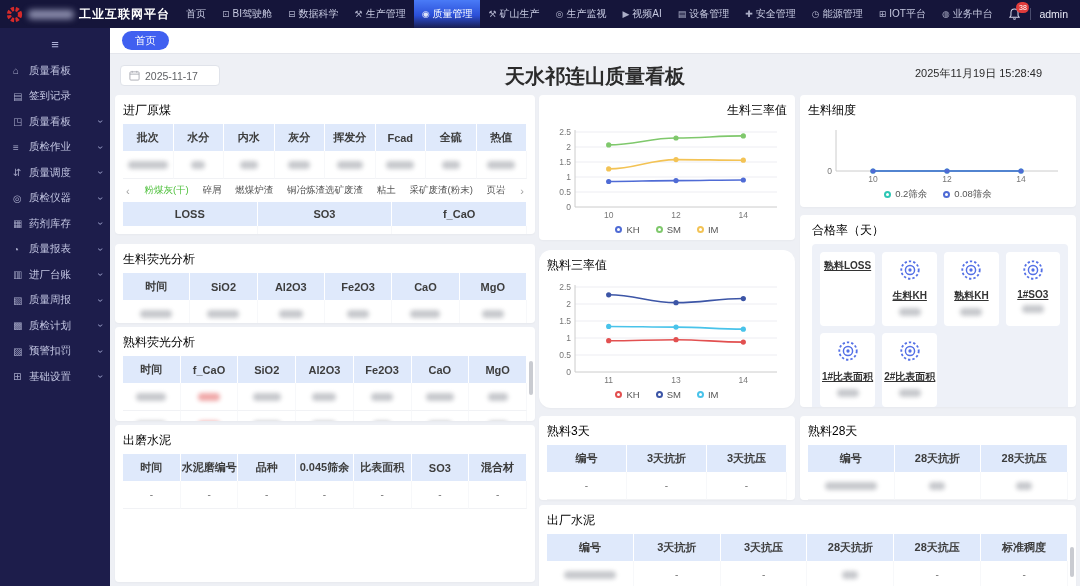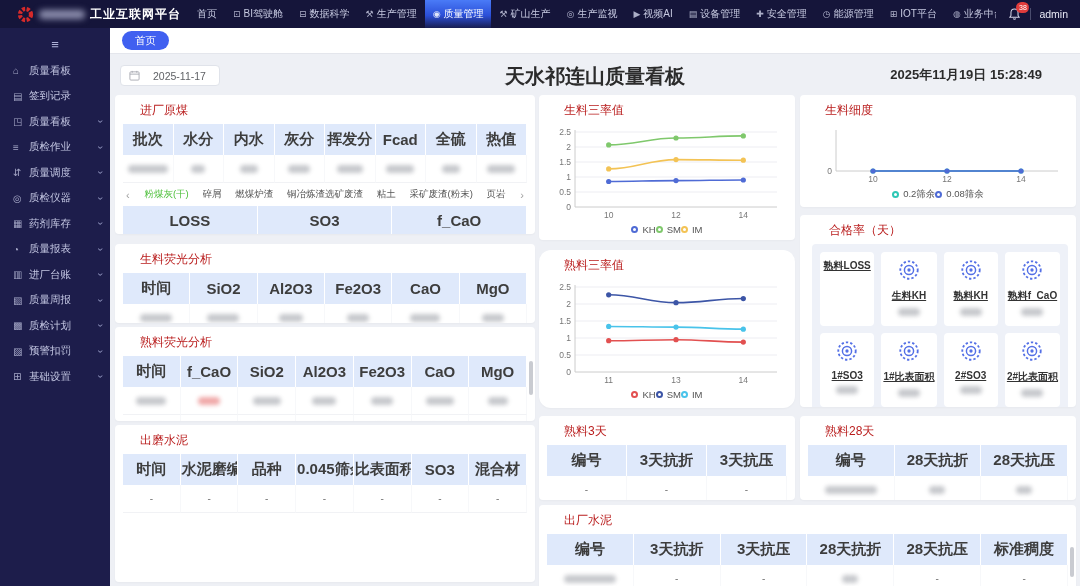--- a/index.html
+++ b/index.html
@@ -1,20 +1,20 @@
 <!DOCTYPE html>
 <html><head>
 <meta charset="utf-8">
 <style>
   * { margin:0; padding:0; box-sizing:border-box; }
   html,body { width:1080px; height:586px; overflow:hidden; font-family:"Liberation Sans","DejaVu Sans",sans-serif; background:#eef0f5; }
 
   
   .navbar { position:absolute; left:0; top:0; width:1080px; height:28px; background:#15153a;
-            display:flex; align-items:center; z-index:30;padding-left:11px; }
+            display:flex; align-items:center; z-index:30; }
   .brand { display:flex; align-items:center; gap:5px; padding:0 8px 0 6px; flex:0 0 auto; }
   .logo { width:17px; height:17px; }
   .brand-blur { width:46px; height:9px; border-radius:4px; background:#8d8fae; filter:blur(3px); }
   .brand-title { color:#fff; font-size:12px; font-weight:bold; letter-spacing:1px; white-space:nowrap; }
   .nav-items { display:flex; align-items:center; height:100%; flex:1 1 auto; overflow:hidden; }
   .nav-item { display:flex; align-items:center; gap:3px; height:100%; padding:0 8px; color:#c6c9e0;
               font-size:10px; white-space:nowrap; cursor:pointer; }
   .nav-item .nicon { font-size:9px; opacity:.85; }
   .nav-item.active { color:#fff; background:linear-gradient(180deg,#4a7bf7 0%,#2b4fd8 55%,rgba(43,79,216,.15) 100%); }
   .nav-right { display:flex; align-items:center; gap:8px; padding:0 12px; flex:0 0 auto; color:#d6d8ea; }
@@ -34,46 +34,46 @@
   .side-item .slabel { flex:1; white-space:nowrap; overflow:hidden; }
   .side-item .chev { font-size:10px; color:#8f93bd; transform:rotate(90deg); }
 
   
   .content { position:absolute; left:110px; top:28px; width:970px; height:558px; }
   .tabstrip { height:26px; background:#fff; border-bottom:1px solid #e4e6ec; display:flex; align-items:center; padding-left:12px; }
   .tab-pill { background:#4060f0; color:#fff; font-size:10.5px; padding:2.5px 13px; border-radius:11px; cursor:pointer; }
   .dash { position:relative; width:970px; height:532px; background:#eef0f5; overflow:hidden; }
 
   .date-input { position:absolute; left:10px; top:11px; width:100px; height:21px; background:#fff;
-                border:1px solid #e0e3ea; border-radius:4px; display:flex; align-items:center; gap:13px;
+                border:1px solid #e0e3ea; border-radius:4px; display:flex; align-items:center; gap:5px;
                 padding:0 8px; font-size:10.5px; color:#606266; cursor:pointer; }
   .dash-title { position:absolute; left:50%; top:9px; transform:translateX(-50%); font-size:20px;
                 font-weight:bold; color:#2b2b2b; white-space:nowrap; }
-  .dash-datetime { position:absolute; right:38px; top:12px; font-size:13px; font-weight:bold; color:#2b2b2b; }
+  .dash-datetime { position:absolute; right:38px; top:12px; font-size:11px; font-weight:normal; color:#2b2b2b; }
 
   .panel { position:absolute; background:#fff; border-radius:4px; padding:7px 8px; overflow:hidden;
            box-shadow:0 1px 2px rgba(0,0,0,.03); }
-  .panel-title { font-size:12px; color:#b91c1c; margin-bottom:5px;margin-left:17px; }
+  .panel-title { font-size:12px; color:#000000; margin-bottom:5px; }
 
   table { width:100%; border-collapse:separate; border-spacing:0; table-layout:fixed; }
-  th { background:#dfe9fb; color:#3d3d3d; font-size:15px; font-weight:bold; padding:6px 1px;
+  th { background:#dfe9fb; color:#3d3d3d; font-size:11px; font-weight:bold; padding:6px 1px;
        border-right:1px solid #fff; white-space:nowrap; overflow:hidden; }
   td { padding:8px 1px; text-align:center; font-size:10px; color:#777; border-bottom:1px solid #f1f2f5;
        border-right:1px solid #f7f8fa; white-space:nowrap; overflow:hidden; }
 
   .sm { display:inline-block; height:8px; border-radius:4px; background:#c7c9cd; filter:blur(2.2px); vertical-align:middle; }
   .sm.red { background:#f0a9a9; }
 
   .mat-tabs { display:flex; align-items:center; justify-content:space-between; padding:5px 2px; font-size:9.5px; color:#555; }
   .mat-tab { cursor:pointer; white-space:nowrap; overflow:hidden; }
   .mat-tab.active { color:#4bbf38; }
   .mat-arrow { color:#a0a0a0; font-size:11px; cursor:pointer; padding:0 1px; }
 
   .chart-box { position:relative; width:100%; }
-  .legend { display:flex; justify-content:center; align-items:center; margin-top:2px; }
+  .legend { display:flex; justify-content:center; align-items:center; gap:16px; margin-top:2px; }
   .legend-item { display:flex; align-items:center; gap:4px; font-size:9.5px; color:#555; cursor:pointer; }
   .ring { width:7px; height:7px; border-radius:50%; border:2px solid #999; background:#fff; }
 
   .cards-wrap { background:#eef1f8; border-radius:4px; padding:8px; display:grid;
                 grid-template-columns:repeat(4,1fr); gap:7px; }
   .pcard { background:#fff; border-radius:4px; min-height:74px; display:flex; flex-direction:column;
            align-items:center; padding:7px 2px 5px; gap:4px; }
   .pcard .plabel { font-size:10px; font-weight:bold; color:#333; white-space:nowrap;text-decoration:underline; }
   .pcard .pvalue { margin-top:1px; }
 
@@ -397,21 +397,21 @@
                 <td>-</td>
                 <td>-</td>
                 <td>-</td>
                 <td>-</td>
               </tr>
             </tbody>
           </table>
         </div>
     </section>
 
-    <section class="panel" style="left:429px;top:41px;width:256px;height:145px;">
+    <section class="panel" style="left:429px;top:41px;width:256px;height:145px;text-align:right;">
       <div class="panel-title">生料三率值</div>
       <div class="chart-box" style="height:98px;"><svg width="240" height="98">
             <text x="24" y="86" text-anchor="end" font-size="8.5" fill="#777">0</text>
             <line x1="28" y1="68" x2="230" y2="68" stroke="#ededf2" stroke-width="1"></line>
             <text x="24" y="71" text-anchor="end" font-size="8.5" fill="#777">0.5</text>
             <line x1="28" y1="53" x2="230" y2="53" stroke="#ededf2" stroke-width="1"></line>
             <text x="24" y="56" text-anchor="end" font-size="8.5" fill="#777">1</text>
             <line x1="28" y1="38" x2="230" y2="38" stroke="#ededf2" stroke-width="1"></line>
             <text x="24" y="41" text-anchor="end" font-size="8.5" fill="#777">1.5</text>
             <line x1="28" y1="22.999999999999996" x2="230" y2="22.999999999999996" stroke="#ededf2" stroke-width="1"></line>
@@ -575,56 +575,38 @@
               </svg></span>
             <div class="plabel">熟料KH</div>
             <span class="sm pvalue" style="width: 22px;"></span>
           </div>
           <div class="pcard">
             <span><svg width="22" height="22" viewBox="0 0 24 24">
                 <circle cx="12" cy="12" r="9.5" fill="none" stroke="#5470e6" stroke-width="2" stroke-dasharray="2.6 2.2"></circle>
                 <circle cx="12" cy="12" r="5" fill="none" stroke="#5470e6" stroke-width="1.6"></circle>
                 <circle cx="12" cy="12" r="1.8" fill="#5470e6"></circle>
               </svg></span>
-            <div class="plabel">熟料f_CaO</div>
-            <span class="sm pvalue" style="width: 22px;"></span>
-          </div>
-          <div class="pcard">
-            <span><svg width="22" height="22" viewBox="0 0 24 24">
-                <circle cx="12" cy="12" r="9.5" fill="none" stroke="#5470e6" stroke-width="2" stroke-dasharray="2.6 2.2"></circle>
-                <circle cx="12" cy="12" r="5" fill="none" stroke="#5470e6" stroke-width="1.6"></circle>
-                <circle cx="12" cy="12" r="1.8" fill="#5470e6"></circle>
-              </svg></span>
             <div class="plabel">1#SO3</div>
             <span class="sm pvalue" style="width: 22px;"></span>
           </div>
           <div class="pcard">
             <span><svg width="22" height="22" viewBox="0 0 24 24">
                 <circle cx="12" cy="12" r="9.5" fill="none" stroke="#5470e6" stroke-width="2" stroke-dasharray="2.6 2.2"></circle>
                 <circle cx="12" cy="12" r="5" fill="none" stroke="#5470e6" stroke-width="1.6"></circle>
                 <circle cx="12" cy="12" r="1.8" fill="#5470e6"></circle>
               </svg></span>
             <div class="plabel">1#比表面积</div>
             <span class="sm pvalue" style="width: 22px;"></span>
           </div>
           <div class="pcard">
             <span><svg width="22" height="22" viewBox="0 0 24 24">
                 <circle cx="12" cy="12" r="9.5" fill="none" stroke="#5470e6" stroke-width="2" stroke-dasharray="2.6 2.2"></circle>
                 <circle cx="12" cy="12" r="5" fill="none" stroke="#5470e6" stroke-width="1.6"></circle>
                 <circle cx="12" cy="12" r="1.8" fill="#5470e6"></circle>
               </svg></span>
-            <div class="plabel">2#SO3</div>
-            <span class="sm pvalue" style="width: 22px;"></span>
-          </div>
-          <div class="pcard">
-            <span><svg width="22" height="22" viewBox="0 0 24 24">
-                <circle cx="12" cy="12" r="9.5" fill="none" stroke="#5470e6" stroke-width="2" stroke-dasharray="2.6 2.2"></circle>
-                <circle cx="12" cy="12" r="5" fill="none" stroke="#5470e6" stroke-width="1.6"></circle>
-                <circle cx="12" cy="12" r="1.8" fill="#5470e6"></circle>
-              </svg></span>
             <div class="plabel">2#比表面积</div>
             <span class="sm pvalue" style="width: 22px;"></span>
           </div>
         </div>
     </section>
 
     <section class="panel" style="left:690px;top:362px;width:276px;height:84px;">
       <div class="panel-title">熟料28天</div>
       <div>
           <table>

